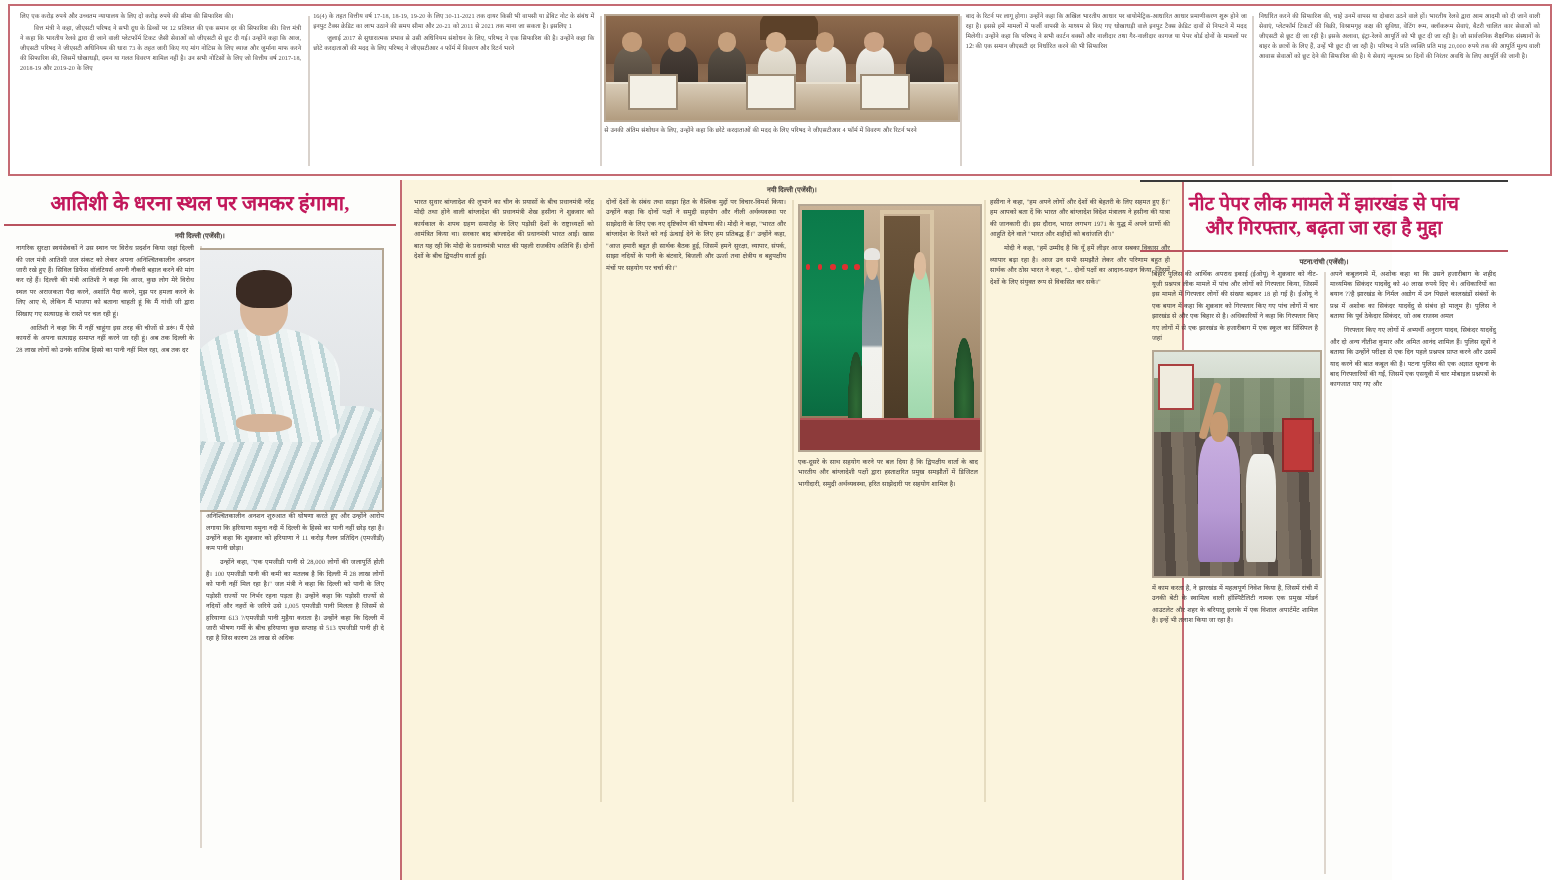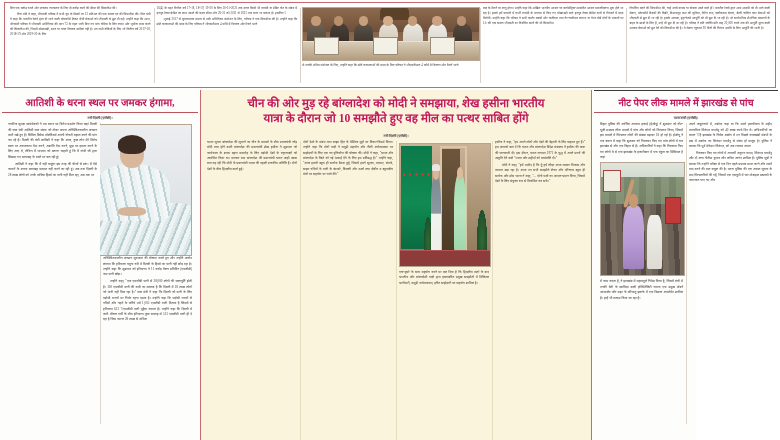--- a/index.html
+++ b/index.html
@@ -116,21 +116,21 @@
   }
 
   .zone {
     position: absolute;
     top: 0;
     bottom: 0;
     box-sizing: border-box;
   }
   .zone-left   { left: 2px;   width: 196px; }
   .zone-center { left: 200px; width: 392px; background: #fbf4dd; border-left:1.5px solid #c46a72; border-right:1.5px solid #c46a72; }
-  .zone-right  { left: 594px; width: 184px; }
+  .zone-right  { left: 570px; width: 184px; }
 
   .headline {
     font-family: "Liberation Serif", "DejaVu Serif", serif;
     font-weight: bold;
     color: #c2185b;
     text-align: center;
     line-height: 1.28;
     letter-spacing: 0.005em;
   }
   .hl-left {
@@ -373,24 +373,20 @@
             <div class="head"></div>
             <div class="hair"></div>
           </div>
           <p class="body-text">अनिश्चितकालीन अनशन शुरुआत की घोषणा करते हुए और उन्होंने आरोप लगाया कि हरियाणा यमुना नदी में दिल्ली के हिस्से का पानी नहीं छोड़ रहा है। उन्होंने कहा कि शुक्रवार को हरियाणा ने 11 करोड़ गैलन प्रतिदिन (एमजीडी) कम पानी छोड़ा।</p>
           <p class="body-text indent">उन्होंने कहा, "एक एमजीडी पानी से 28,000 लोगों की जलापूर्ति होती है। 100 एमजीडी पानी की कमी का मतलब है कि दिल्ली में 28 लाख लोगों को पानी नहीं मिल रहा है।" जल मंत्री ने कहा कि दिल्ली को पानी के लिए पड़ोसी राज्यों पर निर्भर रहना पड़ता है। उन्होंने कहा कि पड़ोसी राज्यों से नदियों और नहरों के जरिये उसे 1,005 एमजीडी पानी मिलता है जिसमें से हरियाणा 613 ?/एमजीडी पानी मुहैया कराता है। उन्होंने कहा कि दिल्ली में जारी भीषण गर्मी के बीच हरियाणा कुछ सप्ताह से 513 एमजीडी पानी ही दे रहा है जिस कारण 28 लाख से अधिक</p>
         </div>
       </div>
     </div>
 
     <div class="zone zone-center">
-      <div class="headline hl-center">
-        <div>चीन की ओर मुड़ रहे बांग्लादेश को मोदी ने समझाया, शेख हसीना भारतीय</div>
-        <div>यात्रा के दौरान जो 10 समझौते हुए वह मील का पत्थर साबित होंगे</div>
-      </div>
       <div class="dateline">नयी दिल्ली (एजेंसी)।</div>
       <div class="cols c4">
         <div class="col">
           <p class="body-text">भारत सुधार बांग्लादेश की लुभाने का चीन के प्रयासों के बीच प्रधानमंत्री नरेंद्र मोदी तथा होने वाली बांग्लादेश की प्रधानमंत्री शेख हसीना ने शुक्रवार को कार्यकाल के शपथ ग्रहण समारोह के लिए पड़ोसी देशों के राष्ट्राध्यक्षों को आमंत्रित किया था। सरकार बाद बांग्लादेश की प्रधानमंत्री भारत आईं। खास बात यह रही कि मोदी के प्रधानमंत्री भारत की पहली राजकीय अतिथि हैं। दोनों देशों के बीच द्विपक्षीय वार्ता हुई।</p>
         </div>
         <div class="col">
           <p class="body-text">दोनों देशों के संबंध तथा साझा हित के वैश्विक मुद्दों पर विचार-विमर्श किया। उन्होंने कहा कि दोनों पक्षों ने समुद्री सहयोग और नीली अर्थव्यवस्था पर साझेदारी के लिए एक नए दृष्टिकोण की घोषणा की। मोदी ने कहा, "भारत और बांग्लादेश के रिश्ते को नई ऊंचाई देने के लिए हम प्रतिबद्ध हैं।" उन्होंने कहा, "आज हमारी बहुत ही सार्थक बैठक हुई, जिसमें हमने सुरक्षा, व्यापार, संपर्क, साझा नदियों के पानी के बंटवारे, बिजली और ऊर्जा तथा क्षेत्रीय व बहुपक्षीय मंचों पर सहयोग पर चर्चा की।"</p>
         </div>
         <div class="col">
           <div class="photo photo-modi">
@@ -418,20 +414,21 @@
         <div class="col">
           <p class="body-text">हसीना ने कहा, "हम अपने लोगों और देशों की बेहतरी के लिए सहमत हुए हैं।" हम आपको बता दें कि भारत और बांग्लादेश विदेश मंत्रालय ने हसीना की यात्रा की जानकारी दी। इस दौरान, भारत लगभग 1971 के युद्ध में अपने प्राणों की आहुति देने वाले "भारत और शहीदों को बधांजलि दी।"</p>
           <p class="body-text indent">मोदी ने कहा, "हमें उम्मीद है कि यूँ हमें लीड़र आज सबका विकास और व्यापार बढ़ा रहा है। आज उन सभी समझौते लेकर और परिणाम बहुत ही सार्थक और ठोस भारत ने कहा, "... दोनों पक्षों का आदान-प्रदान किया, जिसमें देशों के लिए संयुक्त रूप से विकसित कर सकें।"</p>
         </div>
       </div>
     </div>
 
     <div class="zone zone-right">
       <div class="headline hl-right">
         <div>नीट पेपर लीक मामले में झारखंड से पांच</div>
+        <div>और गिरफ्तार, बढ़ता जा रहा है मुद्दा</div>
       </div>
       <div class="dateline">पटना/रांची (एजेंसी)।</div>
       <div class="cols c2">
         <div class="col">
           <p class="body-text">बिहार पुलिस की आर्थिक अपराध इकाई (ईओयू) ने शुक्रवार को नीट-यूजी प्रश्नपत्र लीक मामले में पांच और लोगों को गिरफ्तार किया, जिसमें इस मामले में गिरफ्तार लोगों की संख्या बढ़कर 18 हो गई है। ईओयू ने एक बयान में कहा कि शुक्रवार को गिरफ्तार किए गए पांच लोगों में चार झारखंड से और एक बिहार से है। अधिकारियों ने कहा कि गिरफ्तार किए गए लोगों में से एक झारखंड के हजारीबाग में एक स्कूल का प्रिंसिपल है जहां</p>
           <div class="photo photo-protest">
             <div class="sky"></div>
             <div class="trees"></div>
             <div class="crowd"></div>
             <div class="banner"></div>

